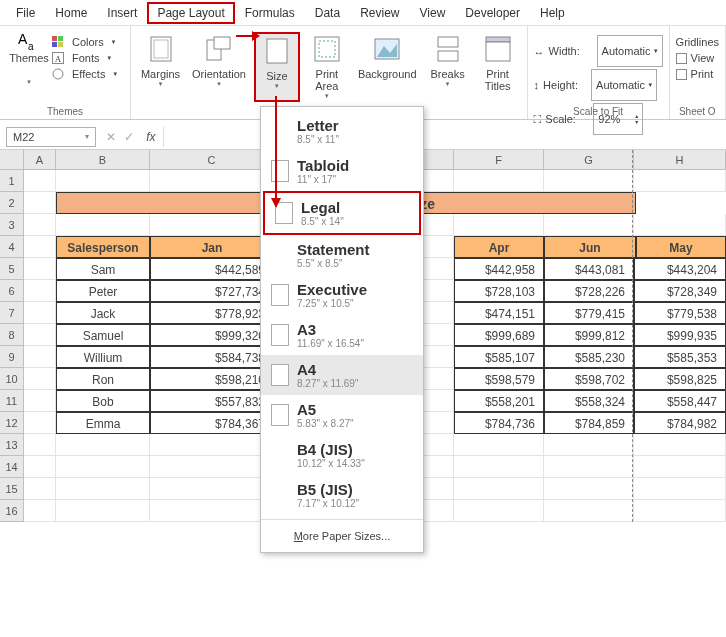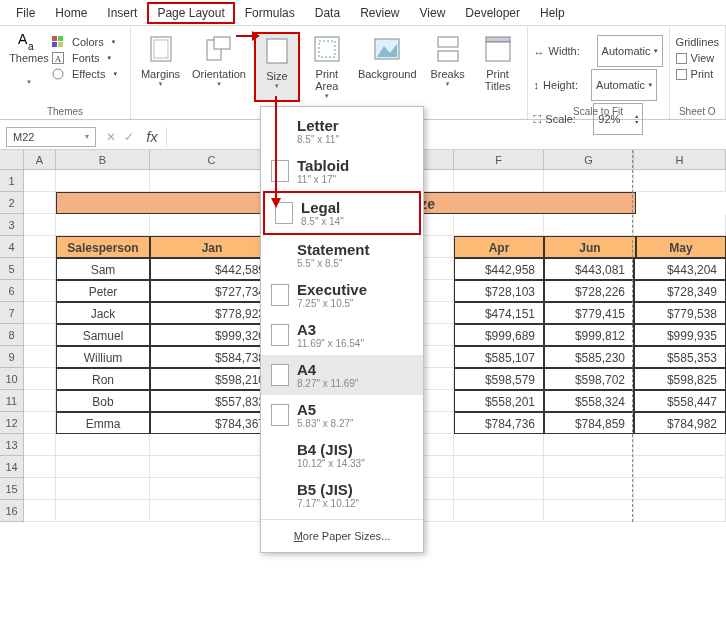--- a/index.html
+++ b/index.html
@@ -34,21 +34,21 @@
 .scale-row { display: flex; align-items: center; gap: 4px; font-size: 11px; padding: 1px 0; }
 .scale-row .lab { width: 44px; }
 .scale-val { border: 1px solid #aaa; width: 66px; height: 32px; font-size: 11px; display: flex; align-items: center; padding: 0 4px; justify-content: space-between; }
 
 .sheet-group { flex: 1; }
 .sheet-row { font-size: 11px; padding: 2px 0; display:flex; align-items:center; gap:4px; }
 
 
 .formula-row { display: flex; align-items: center; height: 26px; border-bottom: 1px solid #d0d0d0; margin-top: 4px; }
 .name-box { width: 90px; height: 20px; border: 1px solid #b0b0b0; margin: 0 6px; display: flex; align-items: center; padding: 0 6px; font-size: 11px; background: #fff; }
-.fx { margin: 0 8px; font-size: 15px; font-style: italic; color: #555; }
+.fx { margin: 0 8px; font-size: 12px; font-style: italic; color: #555; }
 
 
 .grid { position: relative; }
 .col-headers { display: flex; height: 20px; background: #e8e8e8; border-bottom: 1px solid #c0c0c0; }
 .corner { width: 24px; border-right: 1px solid #c0c0c0; }
 .col-h { border-right: 1px solid #c0c0c0; text-align: center; font-size: 11px; color: #555; line-height: 20px; }
 .row-h { width: 24px; height: 22px; background: #e8e8e8; border-right: 1px solid #c0c0c0; border-bottom: 1px solid #c0c0c0; text-align: center; font-size: 11px; color: #555; line-height: 22px; }
 .row { display: flex; }
 .cell { height: 22px; border-right: 1px solid #e4e4e4; border-bottom: 1px solid #e4e4e4; line-height: 22px; font-size: 12px; padding: 0 4px; overflow: hidden; white-space: nowrap; }
 

